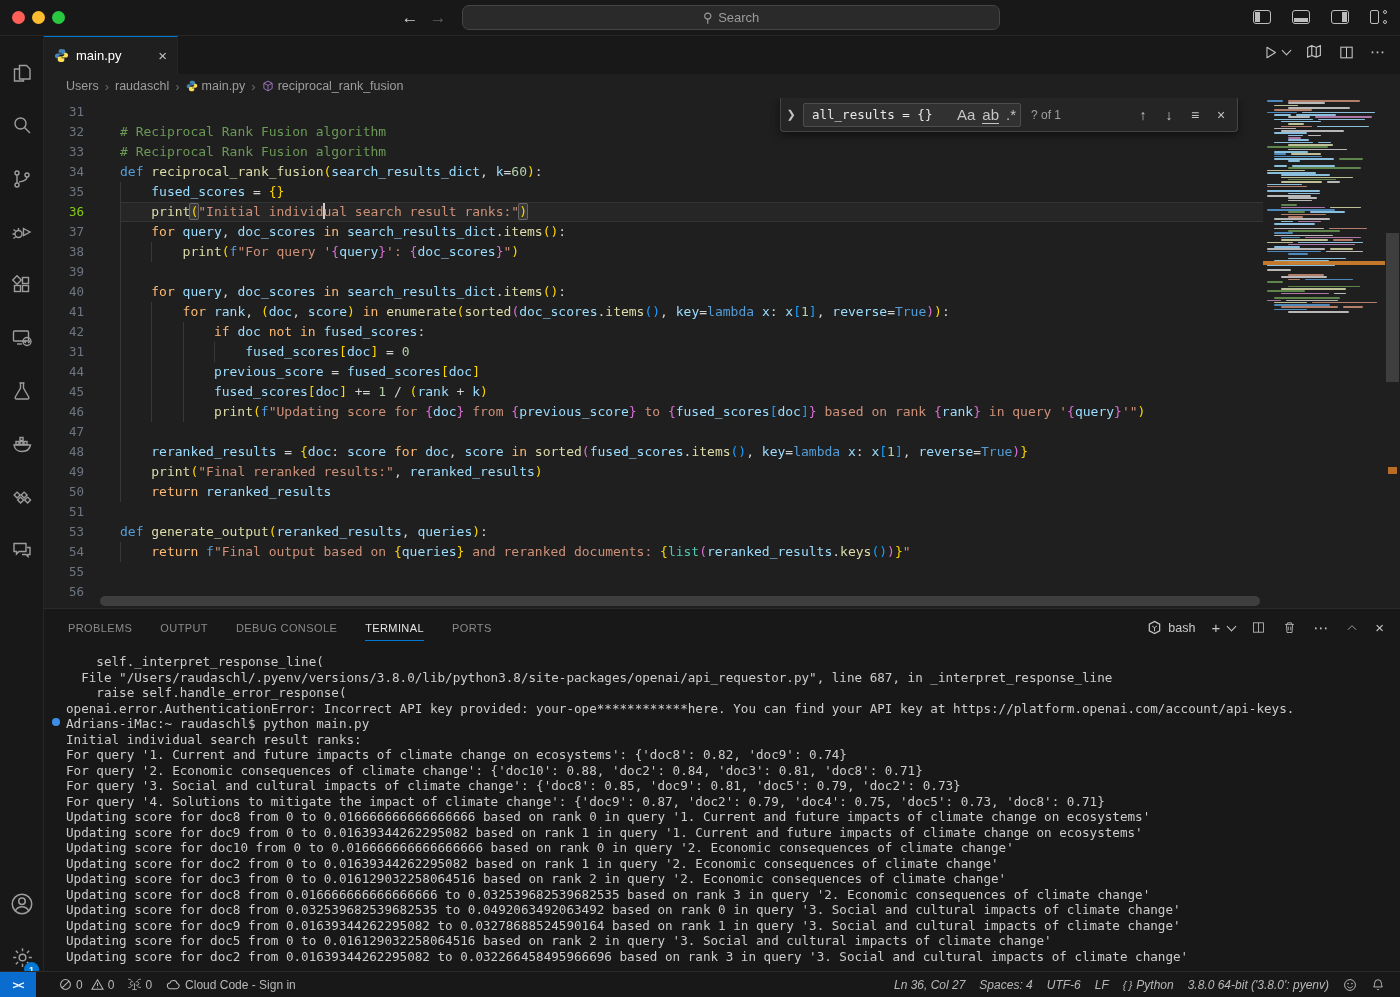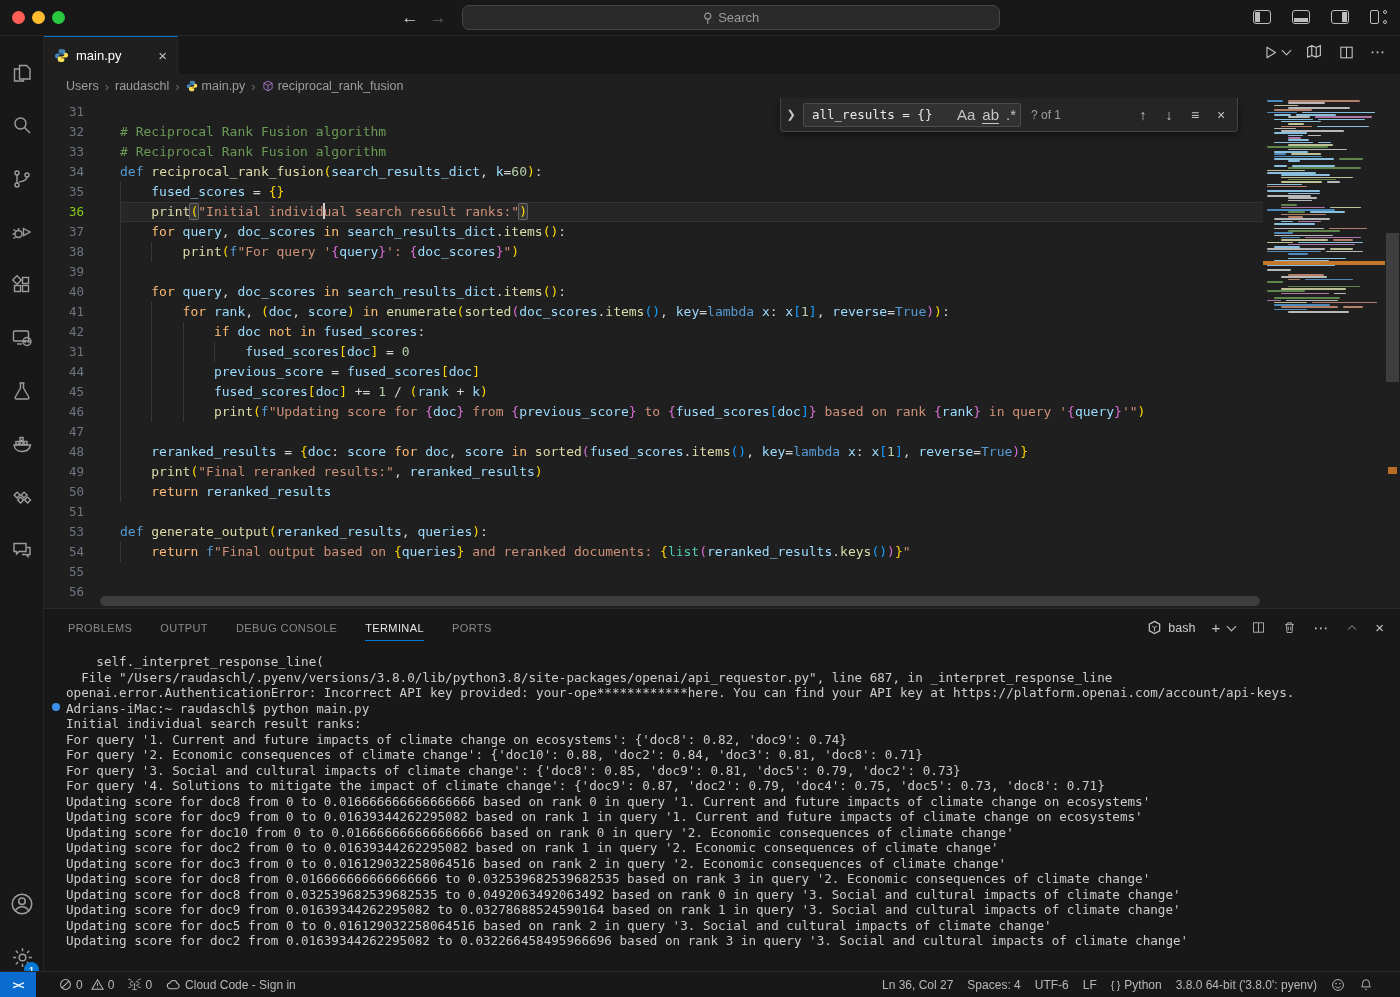--- a/index.html
+++ b/index.html
@@ -88,21 +88,21 @@
   .shell { display:flex; align-items:center; gap:6px; font-size:12.5px; color:#cccccc; }
   .pa { font-size:15px; cursor:pointer; }
   .terminal { position:absolute; left:0; top:37px; right:0; bottom:0; overflow:hidden; font-family:"DejaVu Sans Mono", monospace; font-size:12.6px; line-height:15.5px; color:#cccccc; padding:8px 4px 0 22px; }
   .tline { white-space:pre; position:relative; }
   .term-dot { position:absolute; left:-14px; top:2px; width:8px; height:8px; border-radius:50%; background:#3b8eea; }
   
   .statusbar { position:absolute; left:0; top:971px; width:1400px; height:26px; background:#181818; border-top:1px solid #2a2a2a; display:flex; align-items:center; font-size:12px; color:#b8b8b8; }
   .remote { width:36px; height:100%; background:#0a6cce; color:#fff; display:flex; align-items:center; justify-content:center; font-size:11px; font-weight:bold; letter-spacing:-1px; cursor:pointer; }
   .sitem { display:flex; align-items:center; gap:4px; padding:0 7px; height:100%; cursor:pointer; white-space:nowrap; }
   .sitem svg { stroke:#b8b8b8; fill:none; stroke-width:1.1; }
-  .sb-right { margin-left:auto; display:flex; align-items:flex-end; padding-right:20px; }
+  .sb-right { margin-left:auto; display:flex; align-items:flex-end; padding-right:8px;font-style:italic; }
 </style>
 </head>
 <body>
 
 <div id="app">
 
   <div class="titlebar">
     <div class="tl red"></div>
     <div class="tl yellow"></div>
     <div class="tl green"></div>
@@ -465,20 +465,21 @@
         <span class="dots">⋯</span>
         <svg width="14" height="14" viewBox="0 0 24 24">
             <path d="M5 15l7-7 7 7"></path>
           </svg>
         <span class="pa">×</span>
       </div>
     </div>
     <div class="terminal" id="term">
         <div class="tline">    self._interpret_response_line(</div>
         <div class="tline">  File "/Users/raudaschl/.pyenv/versions/3.8.0/lib/python3.8/site-packages/openai/api_requestor.py", line 687, in _interpret_response_line</div>
+        <div class="tline">    raise self.handle_error_response(</div>
         <div class="tline">openai.error.AuthenticationError: Incorrect API key provided: your-ope************here. You can find your API key at https://platform.openai.com/account/api-keys.</div>
         <div class="tline">Adrians-iMac:~ raudaschl$ python main.py<span class="term-dot"></span></div>
         <div class="tline">Initial individual search result ranks:</div>
         <div class="tline">For query '1. Current and future impacts of climate change on ecosystems': {'doc8': 0.82, 'doc9': 0.74}</div>
         <div class="tline">For query '2. Economic consequences of climate change': {'doc10': 0.88, 'doc2': 0.84, 'doc3': 0.81, 'doc8': 0.71}</div>
         <div class="tline">For query '3. Social and cultural impacts of climate change': {'doc8': 0.85, 'doc9': 0.81, 'doc5': 0.79, 'doc2': 0.73}</div>
         <div class="tline">For query '4. Solutions to mitigate the impact of climate change': {'doc9': 0.87, 'doc2': 0.79, 'doc4': 0.75, 'doc5': 0.73, 'doc8': 0.71}</div>
         <div class="tline">Updating score for doc8 from 0 to 0.016666666666666666 based on rank 0 in query '1. Current and future impacts of climate change on ecosystems'</div>
         <div class="tline">Updating score for doc9 from 0 to 0.01639344262295082 based on rank 1 in query '1. Current and future impacts of climate change on ecosystems'</div>
         <div class="tline">Updating score for doc10 from 0 to 0.016666666666666666 based on rank 0 in query '2. Economic consequences of climate change'</div>

